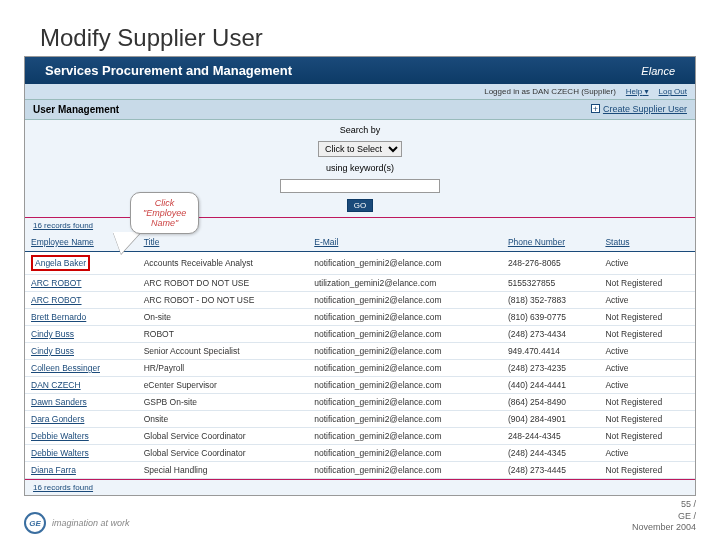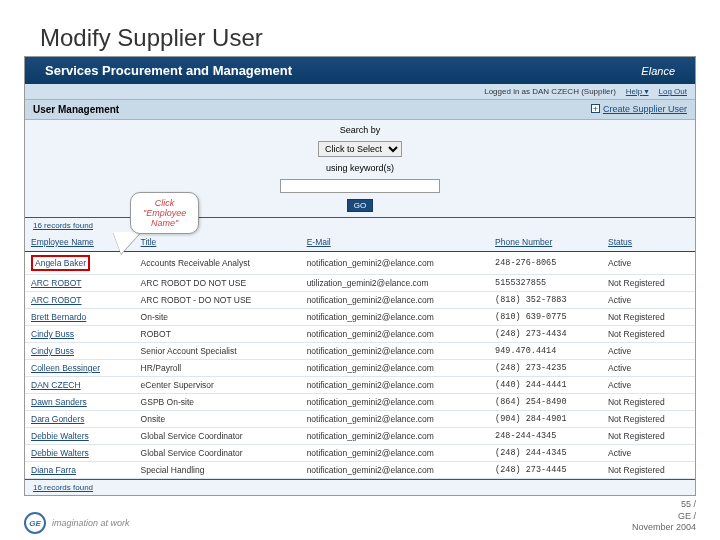--- a/index.html
+++ b/index.html
@@ -20,21 +20,21 @@
   .search-row select, .search-row input { font-size: 9px; padding: 1px 2px; border: 1px solid #999; }
   .search-row input[type=text] { width: 160px; }
   .go-btn { background: #1a4a7a; color: #fff; border: 1px solid #0d3a66; padding: 1px 6px; font-size: 8px; cursor: pointer; }
   .records-bar { padding: 3px 8px; font-size: 8px; color: #1a4a7a; text-decoration: underline; background: #eef4fa; border-top: 1px solid #be185d; }
   table.data { width: 100%; border-collapse: collapse; font-size: 8.5px; }
   table.data th { text-align: left; padding: 4px 6px; border-bottom: 1px solid #1a4a7a; color: #1a4a7a; text-decoration: underline; font-weight: normal; background: #eef4fa; cursor: pointer; }
   table.data td { padding: 3px 6px; border-bottom: 1px solid #dde6ee; color: #333; white-space: nowrap; overflow: hidden; text-overflow: ellipsis; }
   table.data td.name-cell { color: #1a4a7a; text-decoration: underline; cursor: pointer; max-width: 110px; }
   table.data td.title-cell { max-width: 140px; }
   table.data td.email-cell { max-width: 160px; }
-  table.data td.phone-cell { max-width: 90px; font-family: Liberation Mono, monospace; }
+  table.data td.phone-cell { max-width: 90px; }
   .highlight-box { border: 2px solid #c00; padding: 1px 2px; display: inline-block; }
   .callout { position: absolute; left: 130px; top: 192px; background: #fff; border: 1px solid #999; border-radius: 10px; padding: 5px 12px; font-size: 9px; text-align: center; box-shadow: 1px 1px 3px rgba(0,0,0,0.2); z-index: 10; color: #c44; font-style: italic; }
   .callout-tail { position: absolute; left: 113px; top: 232px; width: 0; height: 0; border-left: 8px solid transparent; border-right: 20px solid transparent; border-top: 22px solid #fff; z-index: 9; filter: drop-shadow(0 1px 0 #999); }
   .footer { position: absolute; bottom: 6px; left: 24px; right: 24px; display: flex; justify-content: space-between; align-items: flex-end; font-size: 9px; color: #666; }
   .ge-logo { width: 22px; height: 22px; border: 2px solid #3a6ea0; border-radius: 50%; display: inline-flex; align-items: center; justify-content: center; color: #3a6ea0; font-size: 8px; font-weight: bold; font-style: italic; }
   .footer-left { display: flex; align-items: center; gap: 6px; }
   .footer-right { text-align: right; line-height: 1.3; }
   .plus-icon { display:inline-block; width:9px; height:9px; background:#fff; border:1px solid #1a4a7a; text-align:center; line-height:8px; font-size:9px; color:#1a4a7a; margin-right:3px;}
 </style>
 </head>

